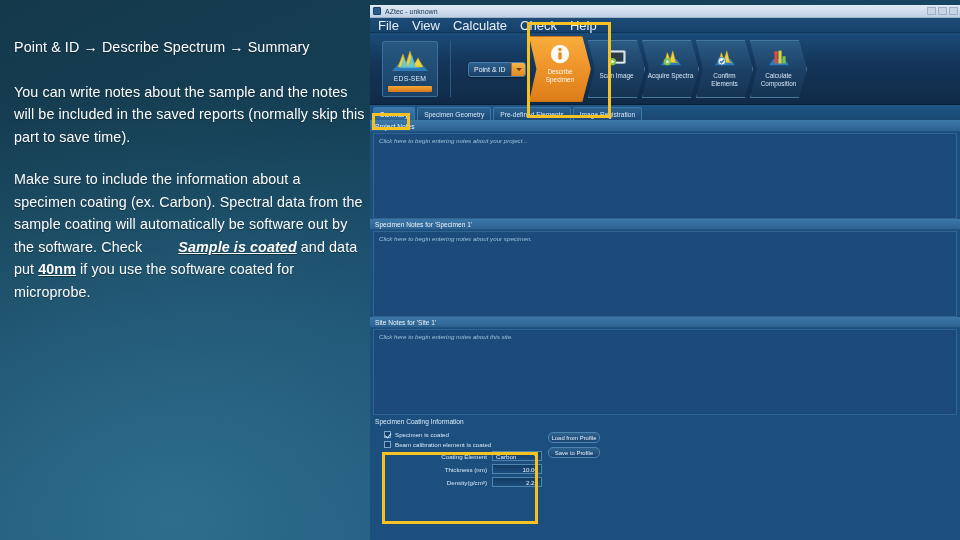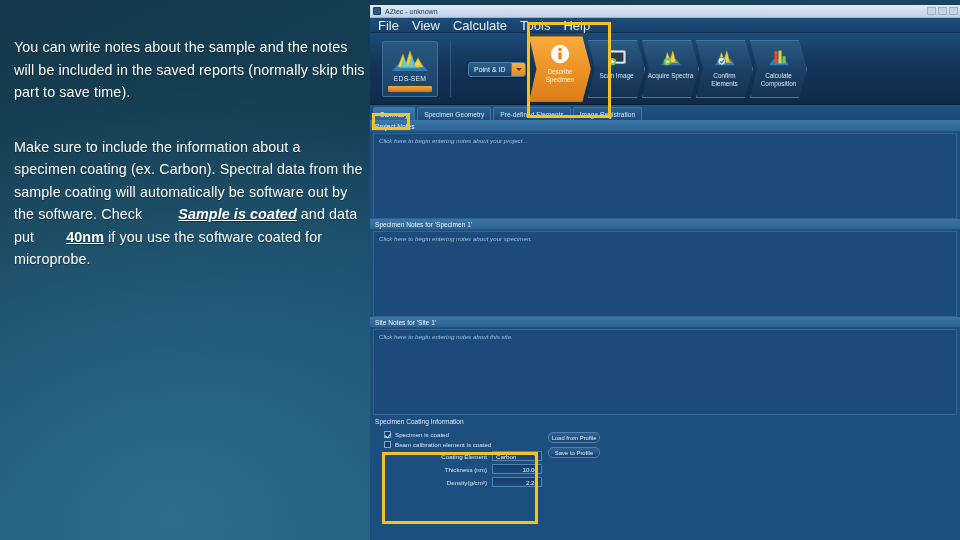--- a/index.html
+++ b/index.html
@@ -17,25 +17,25 @@
 
   
   #lefttext {
     position: absolute; left: 14px; top: 36px; width: 352px;
     color: #ffffff;
     font-size: 14.3px;
     line-height: 22.5px;
     letter-spacing: .1px;
     text-shadow: 0 1px 1px rgba(0,0,0,.35);
   }
-  #lefttext .para { margin-bottom: 32px; }
+  #lefttext .para { margin-bottom: 20px; }
   #lefttext .para:last-child { margin-bottom: 0; }
   #lefttext .head { margin-bottom: 22px; }
   .u-bi { font-weight: bold; font-style: italic; text-decoration: underline; margin-left: 32px; }
-  .u-b  { font-weight: bold; text-decoration: underline; margin-left: 28px; }
+  .u-b  { font-weight: bold; text-decoration: underline; }
 
   
   #app {
     position: absolute; left: 370px; top: 5px; width: 590px; height: 535px;
     background: #1d4f7e;
     overflow: hidden;
   }
   
   .titlebar {
     height: 13px; background: linear-gradient(to bottom,#dfe9f3 0%,#cfdced 55%,#bfd0e4 100%);
@@ -212,20 +212,21 @@
     display:flex; align-items:center; justify-content:center;
     font-size: 5.9px; color:#e4f0fa; white-space:nowrap;
   }
 </style>
 </head>
 <body>
 
 <div id="slide">
 
   <div id="lefttext">
+    <div class="para head">Point &amp; ID → Describe Spectrum → Summary</div>
     <div class="para">You can write notes about the sample and the notes will be included in the saved reports (normally skip this part to save time).</div>
     <div class="para">
       <span>Make sure to include the information about a specimen coating (ex. Carbon). Spectral data from the sample coating will automatically be software out by the software.  Check </span><span class="u-bi">Sample is coated</span><span> and data put </span><span class="u-b">40nm</span><span> if you use the software coated for microprobe.</span>
     </div>
   </div>
 
   <div id="app">
 
     <div class="titlebar">
       <span class="tb-ico"></span>
@@ -234,21 +235,21 @@
         <i></i>
         <i></i>
         <i></i>
       </span>
     </div>
 
     <div class="menubar">
       <span>File</span>
       <span>View</span>
       <span>Calculate</span>
-      <span>Tools</span>
+      <span>Check</span>
       <span>Help</span>
     </div>
 
     <div class="ribbon">
 
       <div class="logo-tile">
         <div class="spec">
           <svg viewBox="0 0 40 26">
             <polygon points="2,24 20,24 38,24 30,15 10,15" fill="#2f86c7" opacity=".85"></polygon>
             <path d="M8 20 L13 7 L16 17 L20 4 L24 18 L28 11 L33 20 Z" fill="#f2d23a" stroke="#c9a81f" stroke-width=".6"></path>

